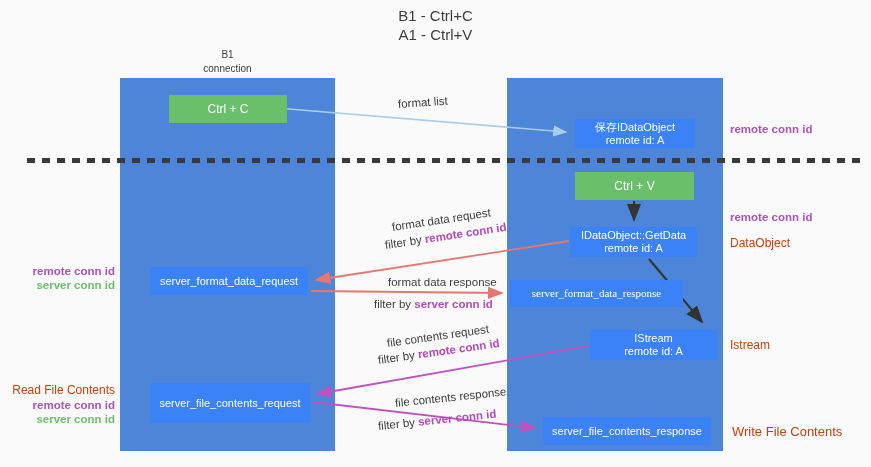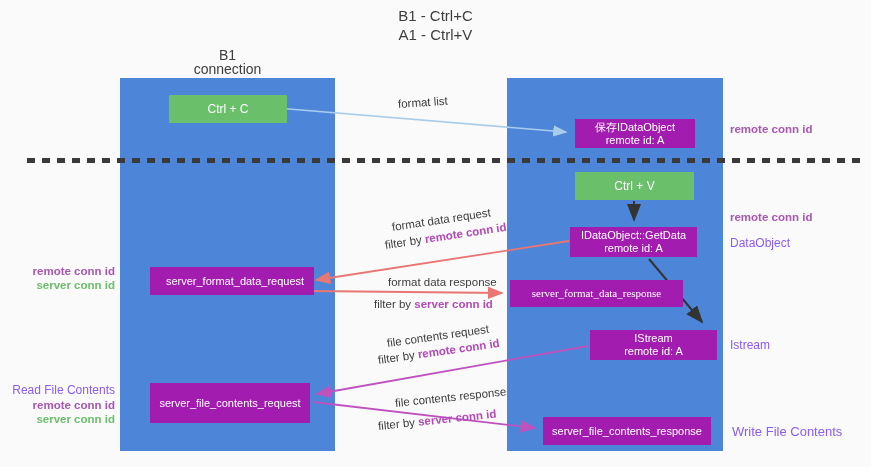--- a/index.html
+++ b/index.html
@@ -13,21 +13,21 @@
   }
   .stage{position:absolute;inset:0;width:871px;height:467px;}
 
   .title{
     position:absolute;top:6px;left:0;width:100%;
     text-align:center;font-size:15px;line-height:19px;color:#3d3d3d;
   }
 
   .col-header{
     position:absolute;top:48px;text-align:center;
-    font-size:14px;line-height:14px;color:#3d3d3d;
+    font-size:10px;line-height:14px;color:#3d3d3d;
   }
   .col-header.left{left:120px;width:215px;}
   .col-header.right{left:479px;width:216px;margin-top:40px;}
 
   .lifeline{
     position:absolute;top:78px;height:373px;
     background:#4d86d9;
   }
   .lifeline.left{left:120px;width:215px;}
   .lifeline.right{left:507px;width:216px;}
@@ -40,41 +40,41 @@
 
   svg.arrows{position:absolute;left:0;top:0;z-index:5;}
 
   .node{
     position:absolute;z-index:6;
     display:flex;flex-direction:column;align-items:center;justify-content:center;
     color:#fff;text-align:center;
     font-size:11px;line-height:13px;
   }
   .node.green{background:#6abf6a;font-size:12px;}
-  .node.orange{background:#a21caf;}
+  .node.orange{background:#3b82f6;}
 
   .n-ctrl-c{left:157px;top:95px;width:118px;height:28px;margin-left:12px;}
   .n-ctrl-v{left:575px;top:172px;width:119px;height:28px;}
   .n-save{left:575px;top:119px;width:120px;height:29px;}
   .n-getdata{left:570px;top:227px;width:127px;height:30px;}
   .n-istream{left:590px;top:330px;width:127px;height:30px;}
-  .n-fmt-req{left:150px;top:267px;width:158px;height:28px;padding-left:6px;}
+  .n-fmt-req{left:150px;top:267px;width:158px;height:28px;}
   .n-fmt-resp{left:510px;top:280px;width:173px;height:27px;font-family:Liberation Serif, serif;}
   .n-file-req{left:150px;top:383px;width:160px;height:40px;}
   .n-file-resp{left:543px;top:417px;width:168px;height:28px;}
 
   .flow-label{
     position:absolute;z-index:7;
     font-size:11.5px;white-space:nowrap;color:#3d3d3d;
     transform-origin:left center;
   }
   .hl-purple{color:#b44ab8;font-weight:bold;}
 
   .side-label{
-    position:absolute;z-index:7;font-size:11.5px;white-space:nowrap;color:#8b5cf6;
+    position:absolute;z-index:7;font-size:11.5px;white-space:nowrap;color:#c2410c;
   }
   .side-label.bold-purple{color:#a855b4;font-weight:bold;}
   .side-label.bold-green{color:#6cbf6c;font-weight:bold;}
   .left-col{left:10px;width:105px;text-align:right;}
 </style>
 </head>
 <body>
 
 <div class="stage">
 

